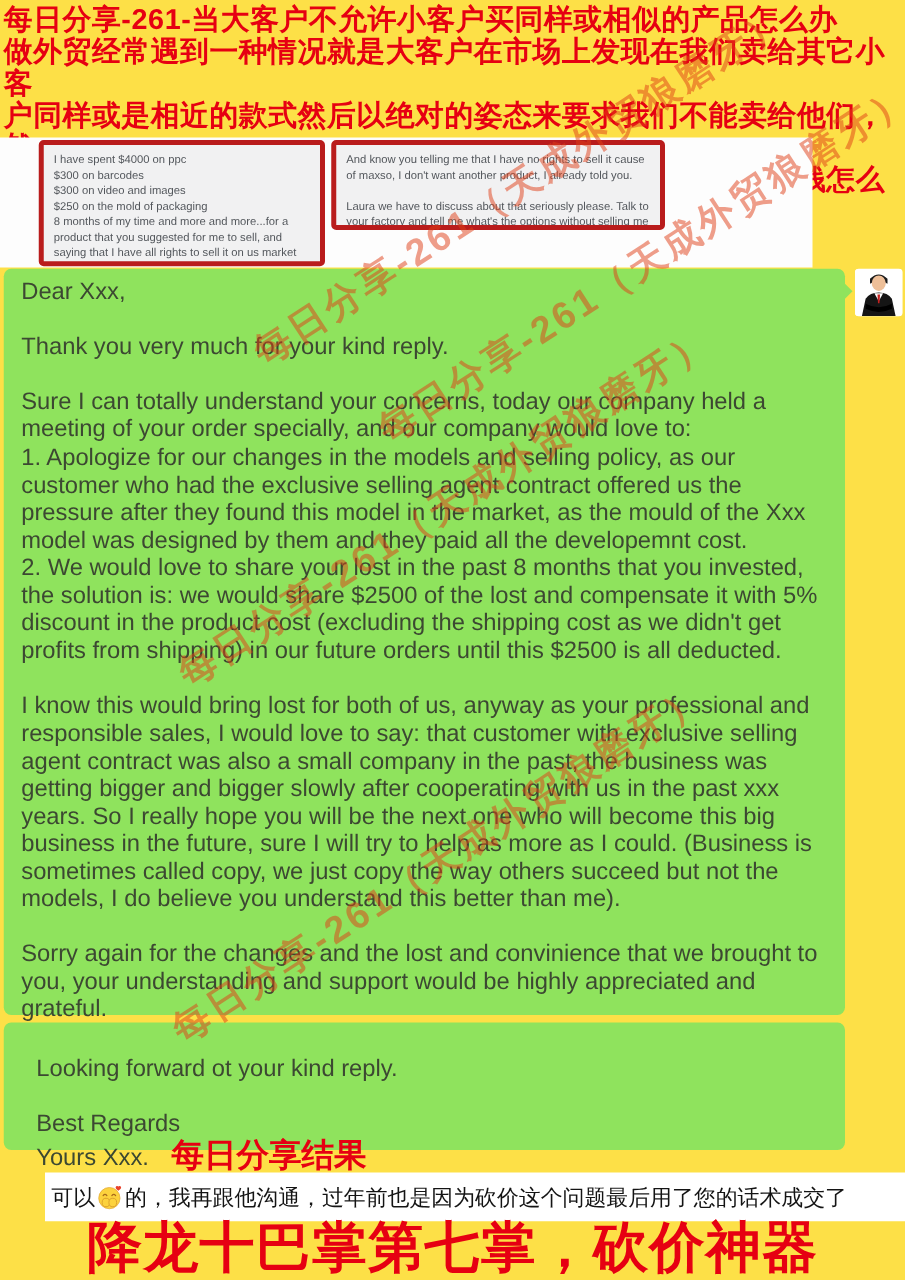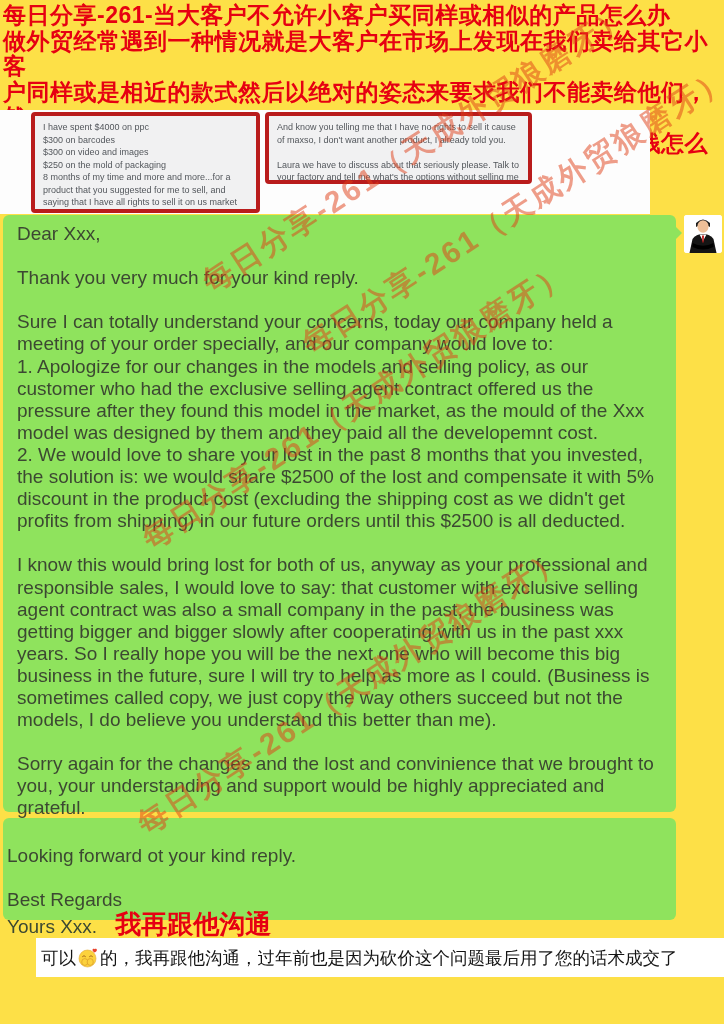--- a/index.html
+++ b/index.html
@@ -27,21 +27,21 @@
     position:absolute;left:3px;width:673px;background:#8fe35d;border-radius:6px;
     box-sizing:border-box;color:#3c4832;font-size:19px;line-height:22.1px;
   }
   .green-main{top:215px;height:597px;padding:8px 13px 8px 14px;}
   .green-main .bubble-tail{
     position:absolute;right:-6px;top:11px;width:0;height:0;
     border-top:7px solid transparent;border-bottom:7px solid transparent;
     border-left:7px solid #8fe35d;
   }
   .bubble-body{white-space:pre-line;}
-  .green-closing{top:818px;height:102px;padding:27px 13px 6px 4px;}
+  .green-closing{top:818px;height:102px;padding:27px 13px 6px 26px;}
   .sig-row{display:flex;align-items:flex-end;gap:18px;}
   .result-label{color:#e60012;font-weight:bold;font-size:26px;line-height:27px;white-space:nowrap;}
   
   .avatar{position:absolute;top:215px;left:684px;width:38px;height:38px;border-radius:3px;overflow:hidden;background:#ffffff;cursor:pointer;}
   
   .reply-bar{
     position:absolute;top:938px;left:0;width:724px;height:39px;background:#ffffff;
     display:flex;align-items:center;padding-left:5px;box-sizing:border-box;
     font-size:17.5px;color:#141414;white-space:nowrap;margin-left:36px;
   }
@@ -109,38 +109,39 @@
       <path d="M8.5,28 Q19,33.5 29.5,28 L29.5,32 Q19,37 8.5,32 Z" fill="#000000"></path>
     </svg>
   </div>
 
   <div class="green-bubble green-closing">
     <div class="bubble-body">Looking forward ot your kind reply.
 
 Best Regards</div>
     <div class="sig-row">
       <span>Yours Xxx.</span>
-      <span class="result-label">我再跟他沟通</span>
+      <span class="result-label">每日分享结果</span>
     </div>
   </div>
 
   <div class="reply-bar">
     <span>可以</span>
     <span class="emoji">
       <svg width="20" height="20" viewBox="0 0 20 20">
         <circle cx="9.5" cy="10.5" r="8.5" fill="#fcd23d" stroke="#e3a937" stroke-width="0.6"></circle>
         <path d="M4.5,8.5 Q6,6.6 7.5,8.5" stroke="#a96a1b" stroke-width="1" fill="none" stroke-linecap="round"></path>
         <path d="M11.5,8.5 Q13,6.6 14.5,8.5" stroke="#a96a1b" stroke-width="1" fill="none" stroke-linecap="round"></path>
         <ellipse cx="6.8" cy="14" rx="3.1" ry="3.4" fill="#fcd23d" stroke="#d89b2a" stroke-width="0.7"></ellipse>
         <ellipse cx="12.2" cy="14" rx="3.1" ry="3.4" fill="#fcd23d" stroke="#d89b2a" stroke-width="0.7"></ellipse>
         <path d="M16.7,1.2 C17.4,0.4 18.9,0.8 18.9,2 C18.9,3 17.6,4 16.7,4.5 C15.8,4 14.5,3 14.5,2 C14.5,0.8 16,0.4 16.7,1.2 Z" fill="#e8402a"></path>
       </svg>
     </span>
     <span>的，我再跟他沟通，过年前也是因为砍价这个问题最后用了您的话术成交了</span>
   </div>
 
+  <div class="footer-headline">降龙十巴掌第七掌，砍价神器</div>
 
   <div class="watermark wm1">每日分享-261（天成外贸狼磨牙）</div>
   <div class="watermark wm2">每日分享-261（天成外贸狼磨牙）</div>
   <div class="watermark wm3">每日分享-261（天成外贸狼磨牙）</div>
   <div class="watermark wm4">每日分享-261（天成外贸狼磨牙）</div>
 
 </div>
 
 </body></html>

